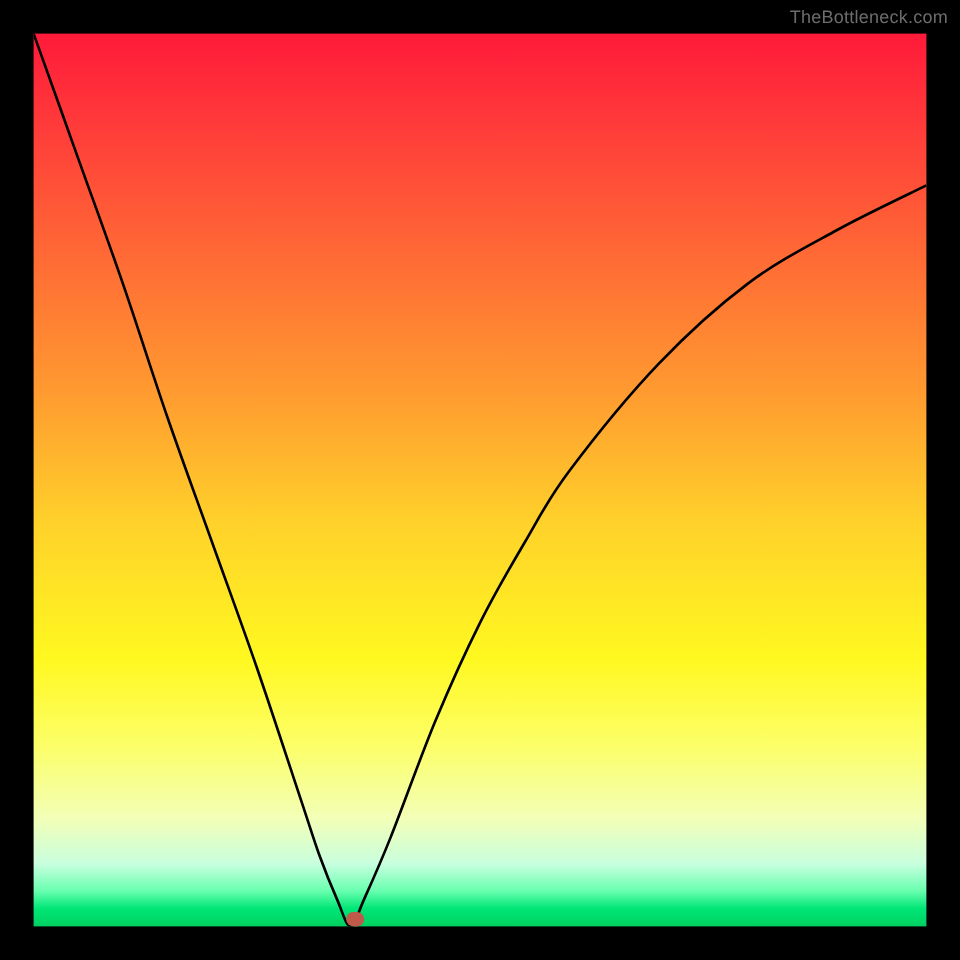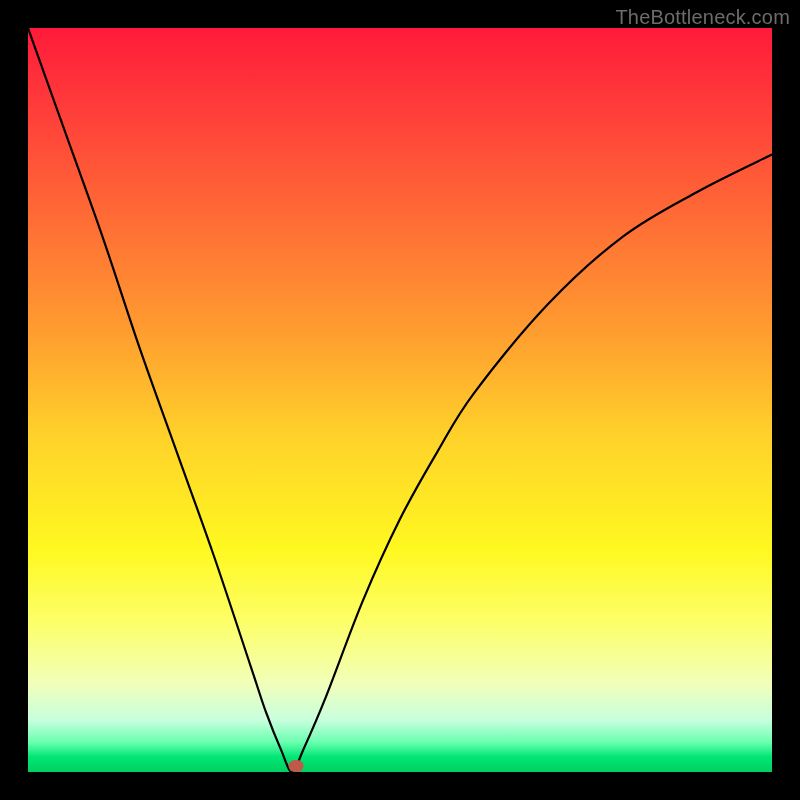--- a/index.html
+++ b/index.html
@@ -30,21 +30,21 @@
       #6affb0 96%,
       #00e676 98%,
       #00d060 100%
     );
   }
   .watermark {
     position: absolute;
     top: 6px;
     right: 10px;
     color: #6c6c6c;
-    font-size: 20px;
+    font-size: 15px;
     letter-spacing: 0.2px;
     font-weight: 500;
     z-index: 20;
   }
   svg.curve {
     position: absolute;
     left: 0;
     top: 0;
     width: 744px;
     height: 744px;

